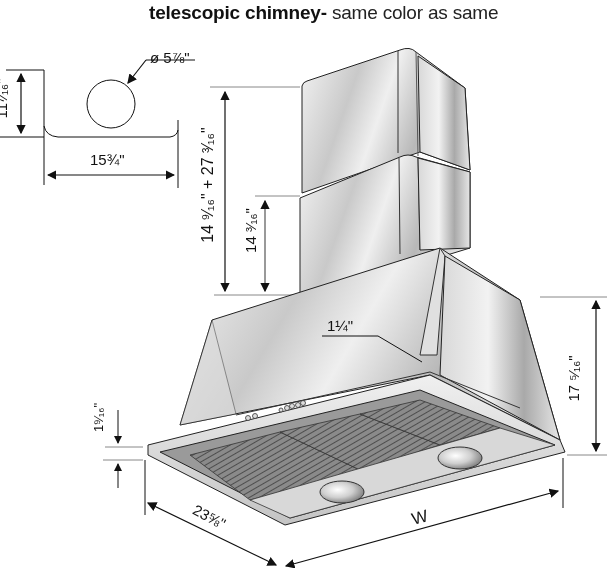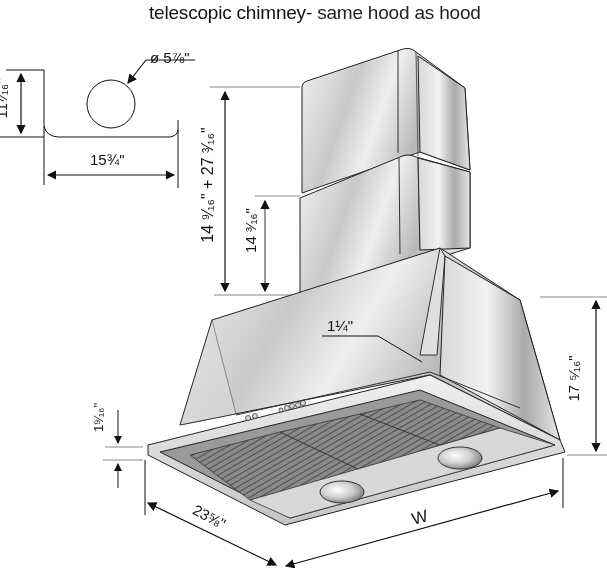--- a/index.html
+++ b/index.html
@@ -1,31 +1,31 @@
 <!DOCTYPE html>
 <html><head>
 <meta charset="utf-8">
 <style>
   html,body{margin:0;padding:0;background:#fff;}
   body{width:607px;height:568px;position:relative;overflow:hidden;font-family:"Liberation Sans",sans-serif;}
   #stage{position:absolute;left:0;top:0;width:607px;height:568px;}
   .title{position:absolute;left:149px;top:2px;font-size:19px;color:#111;white-space:nowrap;letter-spacing:-0.2px;}
-  .title b{font-weight:normal;}
+  .title b{font-weight:bold;}
   .title span.light{font-weight:normal;color:#222;}
   .lbl{position:absolute;font-family:"Liberation Sans",sans-serif;font-size:15px;color:#111;white-space:nowrap;}
   .rot{transform-origin:center center;}
   svg{position:absolute;left:0;top:0;}
 </style>
 </head>
 <body>
 
 <div id="stage">
 
   <div class="title">
-    <b>telescopic chimney-</b><span class="light"> same hood as hood</span>
+    <b>telescopic chimney-</b><span class="light"> same color as same</span>
   </div>
 
   <svg width="607" height="568" viewBox="0 0 607 568">
     <defs>
       <linearGradient id="steelA" x1="0" y1="0" x2="1" y2="0.3">
         <stop offset="0" stop-color="#f4f4f4"></stop>
         <stop offset="0.35" stop-color="#c9c9c9"></stop>
         <stop offset="0.55" stop-color="#efefef"></stop>
         <stop offset="0.8" stop-color="#b8b8b8"></stop>
         <stop offset="1" stop-color="#dedede"></stop>

